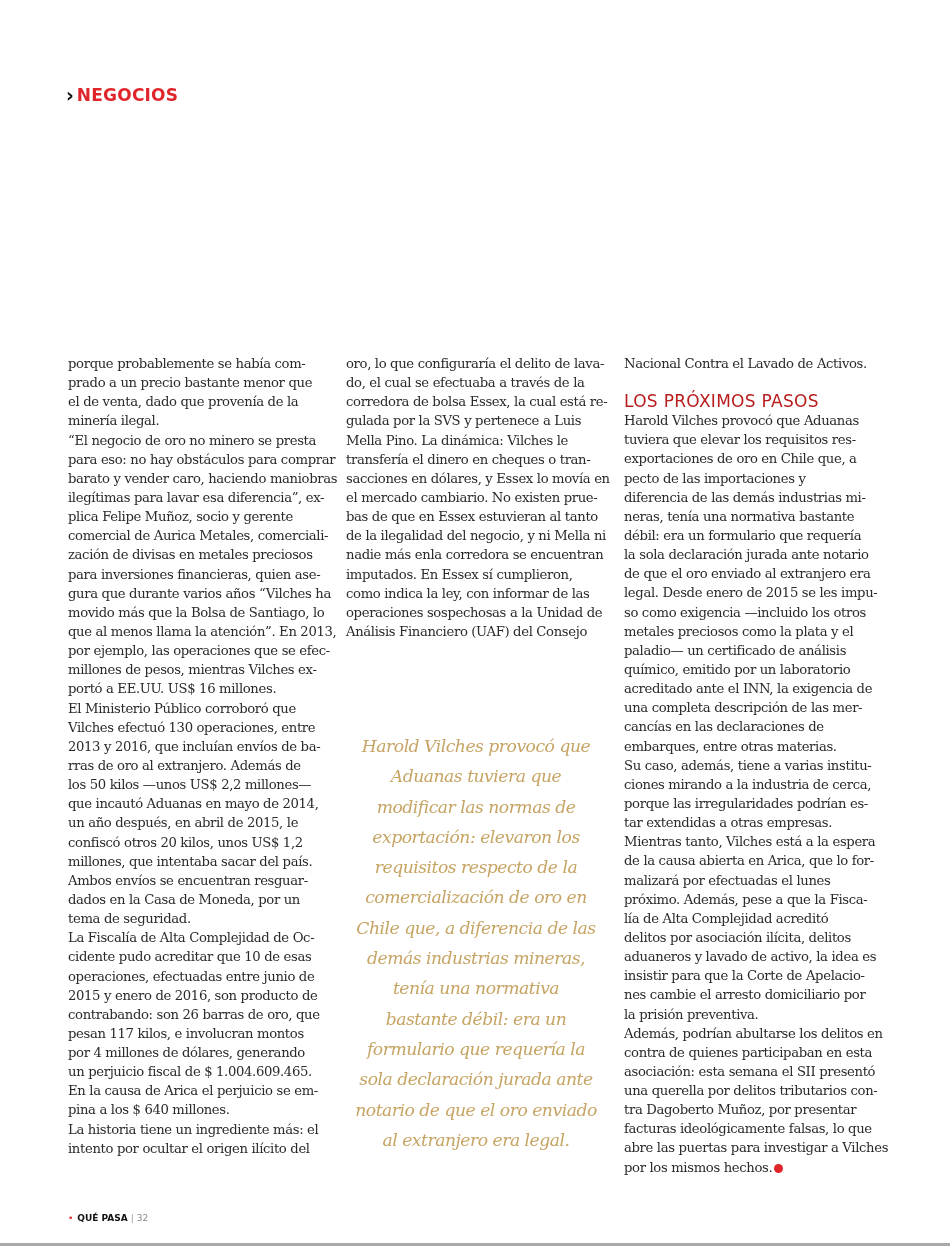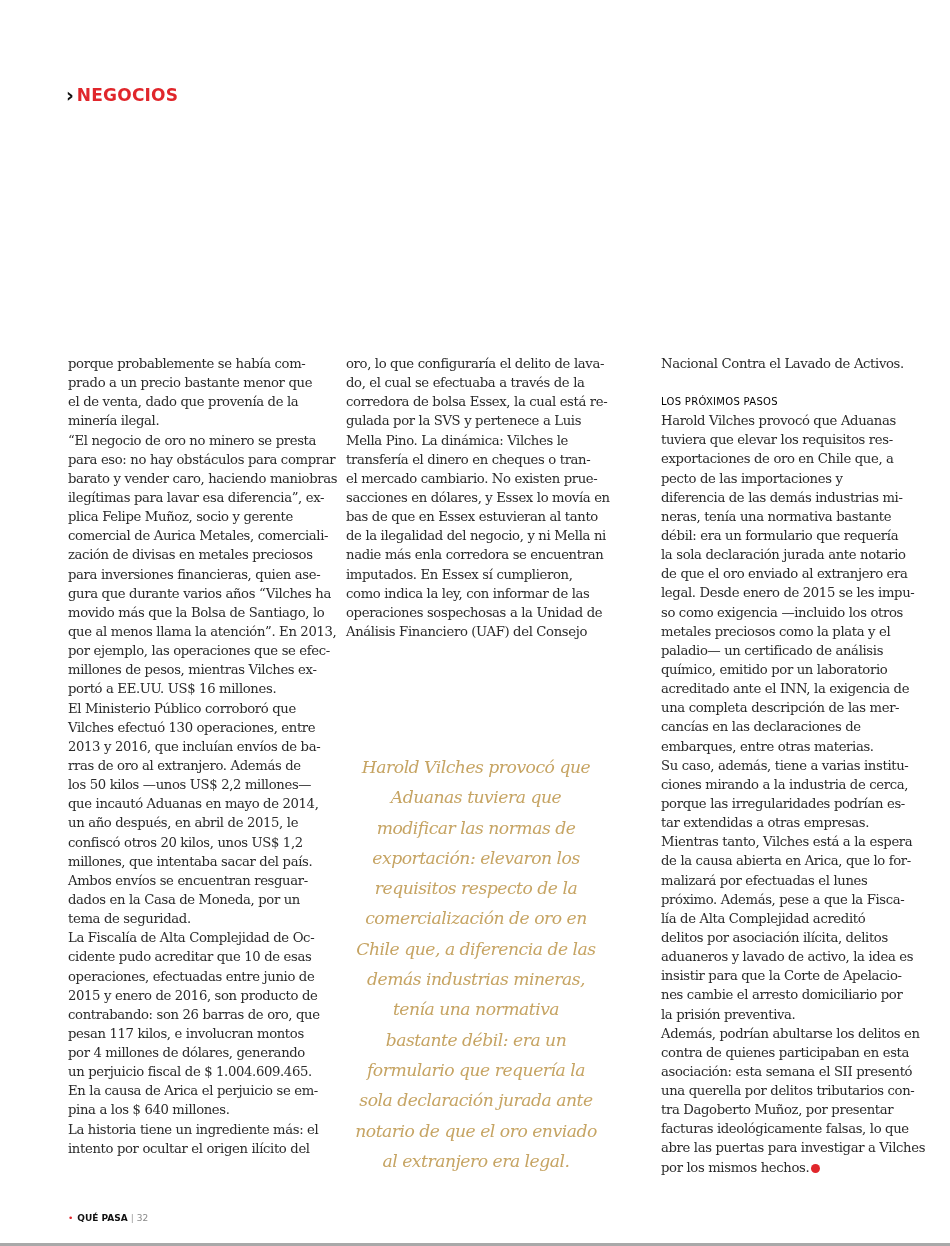--- a/index.html
+++ b/index.html
@@ -15,30 +15,30 @@
   .section-tag .label { color: #e0262b; font-size: 17px; letter-spacing: 0.2px; line-height: 1; }
 
   .col {
     position: absolute; top: 354px; width: 262px;
     font-size: 13.2px; line-height: 19.15px; color: #2a2a2a;
     font-family: "DejaVu Serif", "Liberation Serif", serif;
   }
   .col .ln { white-space: nowrap; display: block; height: 19.15px; letter-spacing: -0.35px; }
   #col1 { left: 68px; }
   #col2 { left: 346px; }
-  #col3 { left: 624px; margin-left: 37px; }
+  #col3 { left: 624px; }
 
   .subhead {
-    font-family: "DejaVu Sans", "Liberation Sans", sans-serif; color: #000000;
-    font-size: 10px; letter-spacing: 0.3px; display: block; height: 19px; line-height: 19px;
+    font-family: "DejaVu Sans", "Liberation Sans", sans-serif; color: #b91c1c;
+    font-size: 17px; letter-spacing: 0.3px; display: block; height: 19px; line-height: 19px;
   }
   .gap { display: block; height: 19px; }
 
   .pullquote {
-    position: absolute; left: 342px; top: 752px; width: 268px; text-align: center;
+    position: absolute; left: 342px; top: 731px; width: 268px; text-align: center;
     font-family: "DejaVu Serif", "Liberation Serif", serif; font-style: italic;
     color: #c6a463; font-size: 17.2px; line-height: 30.3px; letter-spacing: -0.5px;
   }
   .pullquote .pl { display: block; white-space: nowrap; }
 
   .end-dot { display: inline-block; width: 9px; height: 9px; border-radius: 50%; background: #e0262b; margin-left: 2px; vertical-align: -1px; }
 
   .footer {
     position: absolute; left: 68px; top: 1213px; display: flex; align-items: center;
     font-family: "DejaVu Sans", "Liberation Sans", sans-serif; font-size: 9px;
@@ -102,22 +102,22 @@
     <span class="ln">La historia tiene un ingrediente más: el</span>
     <span class="ln">intento por ocultar el origen ilícito del</span>
   </div>
 <div class="col" id="col2">
     <span class="ln">oro, lo que configuraría el delito de lava-</span>
     <span class="ln">do, el cual se efectuaba a través de la</span>
     <span class="ln">corredora de bolsa Essex, la cual está re-</span>
     <span class="ln">gulada por la SVS y pertenece a Luis</span>
     <span class="ln">Mella Pino. La dinámica: Vilches le</span>
     <span class="ln">transfería el dinero en cheques o tran-</span>
+    <span class="ln">sacciones en dólares, y Essex lo movía en</span>
     <span class="ln">el mercado cambiario.  No existen prue-</span>
-    <span class="ln">sacciones en dólares, y Essex lo movía en</span>
     <span class="ln">bas de que en Essex estuvieran al tanto</span>
     <span class="ln">de la ilegalidad del negocio, y ni Mella ni</span>
     <span class="ln">nadie más enla corredora se encuentran</span>
     <span class="ln">imputados. En Essex sí cumplieron,</span>
     <span class="ln">como indica la ley, con informar de las</span>
     <span class="ln">operaciones sospechosas a la Unidad de</span>
     <span class="ln">Análisis Financiero (UAF) del Consejo</span>
   </div>
 
 <div class="pullquote" id="pullquote">

